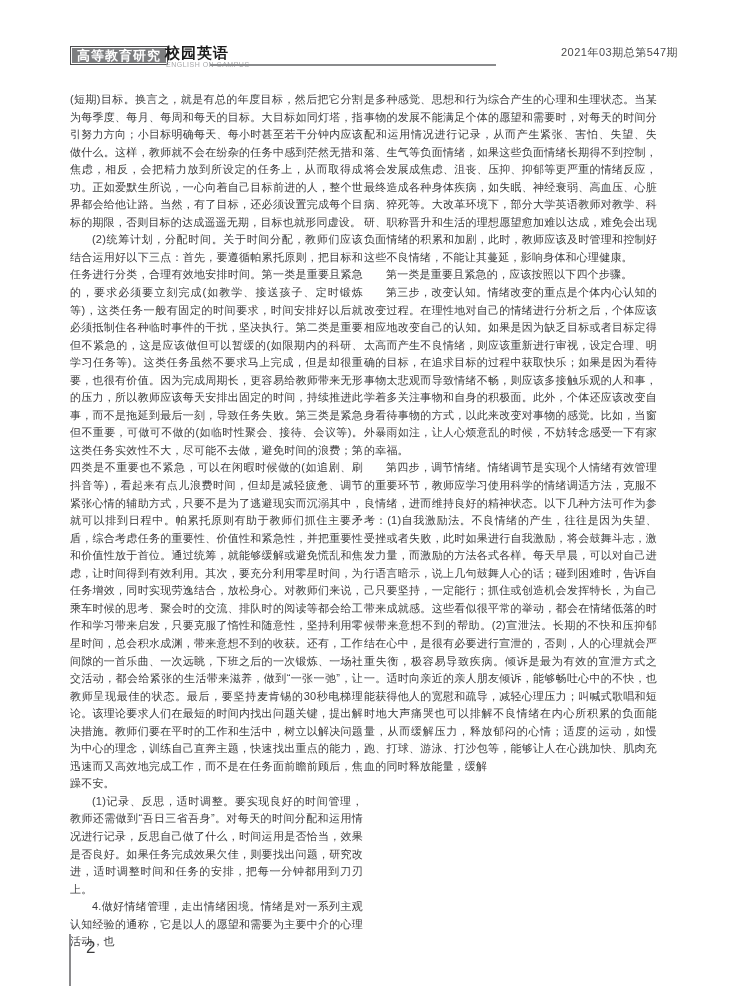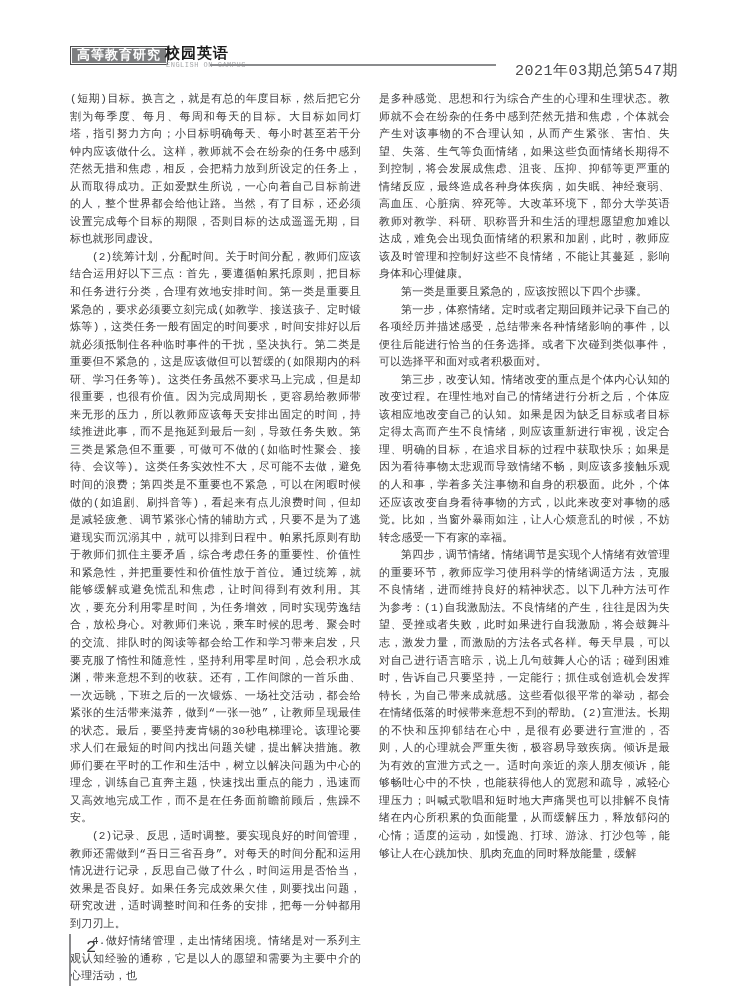--- a/index.html
+++ b/index.html
@@ -1,18 +1,18 @@
 <!DOCTYPE html>
 <html><head>
 <meta charset="utf-8">
 <style>
   html,body { margin:0; padding:0; background:#ffffff; }
   .page {
     position:relative; width:740px; height:997px; background:#ffffff;
-    overflow:hidden; font-family:Liberation Mono, monospace;
+    overflow:hidden; font-family:Liberation Sans, sans-serif;
   }
   
   .header { position:absolute; top:44px; left:70px; right:62px; height:34px; }
   .logo-box {
     position:absolute; left:0; top:2px; height:17px; line-height:17px;
     background:#7d7e80; border:1.5px solid #4d4d4f; color:#ffffff;
     font-size:13px; font-weight:bold; padding:0 6px; letter-spacing:1px;
     box-shadow:inset 0 0 0 1px #ffffff;
   }
   .journal-name {
@@ -20,26 +20,26 @@
     font-size:15px; font-weight:bold; letter-spacing:1px;
   }
   .journal-en {
     position:absolute; left:96px; top:17px; color:#a6a7a9;
     font-size:7px; letter-spacing:0.5px;
   }
   .header-rule {
     position:absolute; left:140px; right:182px; top:20px; height:2px; background:#8a8b8d;
   }
   .issue-info {
-    position:absolute; right:0; top:17px; color:#4b4b4d; font-size:15px; letter-spacing:0.5px;
+    position:absolute; right:0; top:1px; color:#4b4b4d; font-size:11px; letter-spacing:0.5px;
   }
   
   .columns {
     position:absolute; top:91px; left:70px; width:600px;
-    display:flex; gap:18px;
+    display:flex; gap:1px;
   }
   .col { width:293px; }
   .para {
     margin:0; text-align:justify; color:#3c3c3e;
     font-size:11px; line-height:17.55px; letter-spacing:0.2px;
   }
   .para.indent { text-indent:2em; }
   
   .footer-bar {
     position:absolute; left:69px; top:934px; width:2px; height:52px; background:#8a8a8c;
@@ -58,27 +58,26 @@
     <span class="journal-name">校园英语</span>
     <span class="journal-en">ENGLISH ON CAMPUS</span>
     <div class="header-rule"></div>
     <span class="issue-info">2021年03期总第547期</span>
   </div>
 
   <div class="columns">
     <div class="col">
         <p class="para">(短期)目标。换言之，就是有总的年度目标，然后把它分割为每季度、每月、每周和每天的目标。大目标如同灯塔，指引努力方向；小目标明确每天、每小时甚至若干分钟内应该做什么。这样，教师就不会在纷杂的任务中感到茫然无措和焦虑，相反，会把精力放到所设定的任务上，从而取得成功。正如爱默生所说，一心向着自己目标前进的人，整个世界都会给他让路。当然，有了目标，还必须设置完成每个目标的期限，否则目标的达成遥遥无期，目标也就形同虚设。</p>
         <p class="para indent">(2)统筹计划，分配时间。关于时间分配，教师们应该结合运用好以下三点：首先，要遵循帕累托原则，把目标和任务进行分类，合理有效地安排时间。第一类是重要且紧急的，要求必须要立刻完成(如教学、接送孩子、定时锻炼等)，这类任务一般有固定的时间要求，时间安排好以后就必须抵制住各种临时事件的干扰，坚决执行。第二类是重要但不紧急的，这是应该做但可以暂缓的(如限期内的科研、学习任务等)。这类任务虽然不要求马上完成，但是却很重要，也很有价值。因为完成周期长，更容易给教师带来无形的压力，所以教师应该每天安排出固定的时间，持续推进此事，而不是拖延到最后一刻，导致任务失败。第三类是紧急但不重要，可做可不做的(如临时性聚会、接待、会议等)。这类任务实效性不大，尽可能不去做，避免时间的浪费；第四类是不重要也不紧急，可以在闲暇时候做的(如追剧、刷抖音等)，看起来有点儿浪费时间，但却是减轻疲惫、调节紧张心情的辅助方式，只要不是为了逃避现实而沉溺其中，就可以排到日程中。帕累托原则有助于教师们抓住主要矛盾，综合考虑任务的重要性、价值性和紧急性，并把重要性和价值性放于首位。通过统筹，就能够缓解或避免慌乱和焦虑，让时间得到有效利用。其次，要充分利用零星时间，为任务增效，同时实现劳逸结合，放松身心。对教师们来说，乘车时候的思考、聚会时的交流、排队时的阅读等都会给工作和学习带来启发，只要克服了惰性和随意性，坚持利用零星时间，总会积水成渊，带来意想不到的收获。还有，工作间隙的一首乐曲、一次远眺，下班之后的一次锻炼、一场社交活动，都会给紧张的生活带来滋养，做到“一张一弛”，让教师呈现最佳的状态。最后，要坚持麦肯锡的30秒电梯理论。该理论要求人们在最短的时间内找出问题关键，提出解决措施。教师们要在平时的工作和生活中，树立以解决问题为中心的理念，训练自己直奔主题，快速找出重点的能力，迅速而又高效地完成工作，而不是在任务面前瞻前顾后，焦躁不安。</p>
-        <p class="para indent">(2)记录、反思，适时调整。要实现良好的时间管理，教师还需做到“吾日三省吾身”。对每天的时间分配和运用情况进行记录，反思自己做了什么，时间运用是否恰当，效果是否良好。如果任务完成效果欠佳，则要找出问题，研究改进，适时调整时间和任务的安排，把每一分钟都用到刀刃上。</p>
+        <p class="para indent">(1)记录、反思，适时调整。要实现良好的时间管理，教师还需做到“吾日三省吾身”。对每天的时间分配和运用情况进行记录，反思自己做了什么，时间运用是否恰当，效果是否良好。如果任务完成效果欠佳，则要找出问题，研究改进，适时调整时间和任务的安排，把每一分钟都用到刀刃上。</p>
         <p class="para indent">4.做好情绪管理，走出情绪困境。情绪是对一系列主观认知经验的通称，它是以人的愿望和需要为主要中介的心理活动，也</p>
       </div>
     <div class="col">
-        <p class="para">是多种感觉、思想和行为综合产生的心理和生理状态。教师就不会在纷杂的任务中感到茫然无措和焦虑，个体就会产生对该事物的不合理认知，从而产生紧张、害怕、失望、失落、生气等负面情绪，如果这些负面情绪长期得不到控制，将会发展成焦虑、沮丧、压抑、抑郁等更严重的情绪反应，最终造成各种身体疾病，如失眠、神经衰弱、高血压、心脏病、猝死等。大改革环境下，部分大学英语教师对教学、科研、职称晋升和生活的理想愿望愈加难以达成，难免会出现负面情绪的积累和加剧，此时，教师应该及时管理和控制好这些不良情绪，不能让其蔓延，影响身体和心理健康。</p>
+        <p class="para">是多种感觉、思想和行为综合产生的心理和生理状态。当某事物的发展不能满足个体的愿望和需要时，对每天的时间分配和运用情况进行记录，从而产生紧张、害怕、失望、失落、生气等负面情绪，如果这些负面情绪长期得不到控制，将会发展成焦虑、沮丧、压抑、抑郁等更严重的情绪反应，最终造成各种身体疾病，如失眠、神经衰弱、高血压、心脏病、猝死等。大改革环境下，部分大学英语教师对教学、科研、职称晋升和生活的理想愿望愈加难以达成，难免会出现负面情绪的积累和加剧，此时，教师应该及时管理和控制好这些不良情绪，不能让其蔓延，影响身体和心理健康。</p>
         <p class="para indent">第一类是重要且紧急的，应该按照以下四个步骤。</p>
-        <p class="para indent">第一步，体察情绪。定时或者定期回顾并记录下自己的各项经历并描述感受，总结带来各种情绪影响的事件，以便往后能进行恰当的任务选择。或者下次碰到类似事件，可以选择平和面对或者积极面对。</p>
         <p class="para indent">第三步，改变认知。情绪改变的重点是个体内心认知的改变过程。在理性地对自己的情绪进行分析之后，个体应该相应地改变自己的认知。如果是因为缺乏目标或者目标定得太高而产生不良情绪，则应该重新进行审视，设定合理、明确的目标，在追求目标的过程中获取快乐；如果是因为看待事物太悲观而导致情绪不畅，则应该多接触乐观的人和事，学着多关注事物和自身的积极面。此外，个体还应该改变自身看待事物的方式，以此来改变对事物的感觉。比如，当窗外暴雨如注，让人心烦意乱的时候，不妨转念感受一下有家的幸福。</p>
         <p class="para indent">第四步，调节情绪。情绪调节是实现个人情绪有效管理的重要环节，教师应学习使用科学的情绪调适方法，克服不良情绪，进而维持良好的精神状态。以下几种方法可作为参考：(1)自我激励法。不良情绪的产生，往往是因为失望、受挫或者失败，此时如果进行自我激励，将会鼓舞斗志，激发力量，而激励的方法各式各样。每天早晨，可以对自己进行语言暗示，说上几句鼓舞人心的话；碰到困难时，告诉自己只要坚持，一定能行；抓住或创造机会发挥特长，为自己带来成就感。这些看似很平常的举动，都会在情绪低落的时候带来意想不到的帮助。(2)宣泄法。长期的不快和压抑郁结在心中，是很有必要进行宣泄的，否则，人的心理就会严重失衡，极容易导致疾病。倾诉是最为有效的宣泄方式之一。适时向亲近的亲人朋友倾诉，能够畅吐心中的不快，也能获得他人的宽慰和疏导，减轻心理压力；叫喊式歌唱和短时地大声痛哭也可以排解不良情绪在内心所积累的负面能量，从而缓解压力，释放郁闷的心情；适度的运动，如慢跑、打球、游泳、打沙包等，能够让人在心跳加快、肌肉充血的同时释放能量，缓解</p>
       </div>
   </div>
 
   <div class="footer-bar"></div>
   <div class="page-number">2</div>
 
 </div>
 

